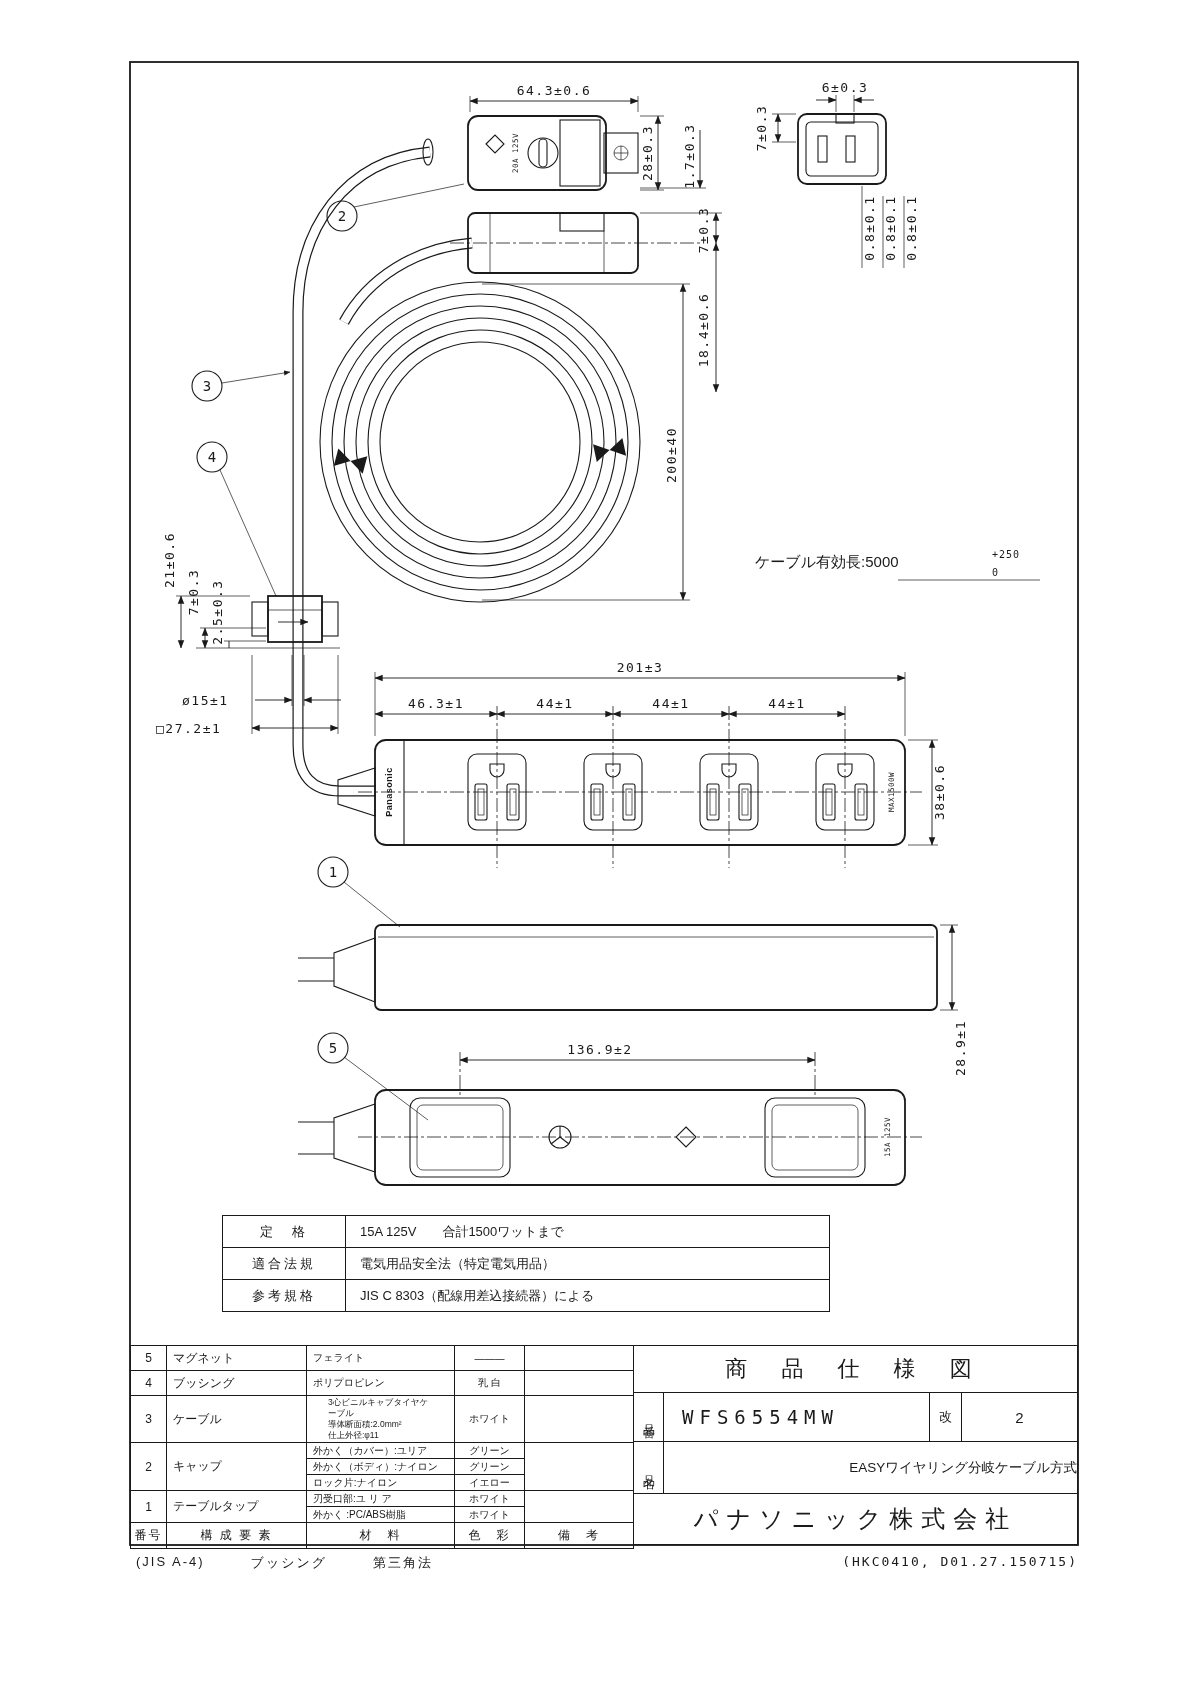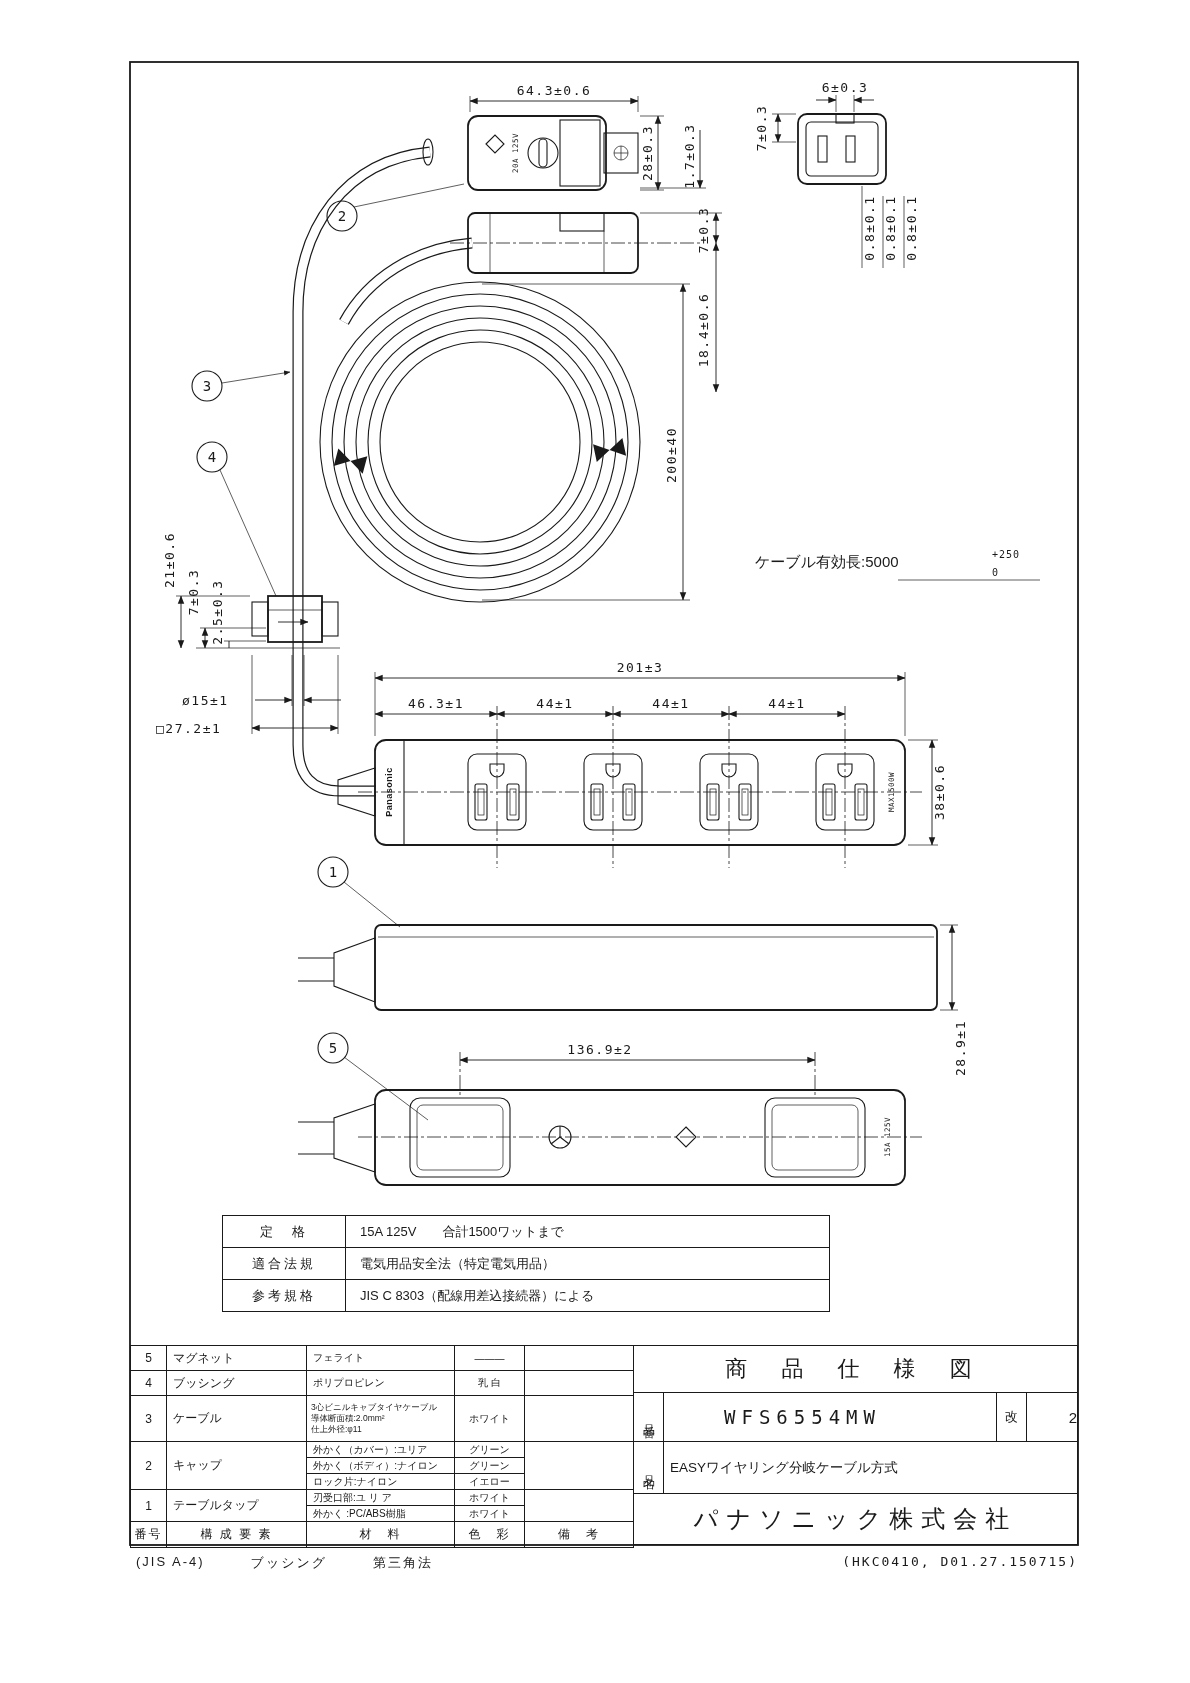--- a/index.html
+++ b/index.html
@@ -31,32 +31,32 @@
   .spec td.lbl { width:123px; text-align:center; letter-spacing:3px; padding:0 4px; }
   .spec { border:1.5px solid #1a1a1a; }
 
   .parts { position:absolute; left:130px; top:1345px; width:503px; border:1.5px solid #1a1a1a; }
   .parts td { font-size:12px; text-align:center; padding:0 3px; }
   .parts td.mat { text-align:left; padding:0 6px; }
   .parts tr.r25 td { height:25px; }
   .parts tr.r46 td { height:46px; }
   .parts tr.r16 td { height:16px; font-size:10px; }
   .parts tr.hdr td { height:26px; letter-spacing:2px; }
-  .parts td.tiny { font-size:8.5px; line-height:1.3; white-space:pre-line; text-align:left; padding:1px 4px; }
+  .parts td.tiny { font-size:8.5px; line-height:1.3; white-space:pre-line; text-align:left; padding:1px 21px; }
   .parts td.c10 { font-size:10px; }
 
   .tblock { position:absolute; left:633px; top:1345px; width:445px; height:200px; border:1.5px solid #1a1a1a; background:#fff; }
   .tb-title { height:47px; border-bottom:1px solid #1a1a1a; display:flex; align-items:center; justify-content:center; font-size:22px; letter-spacing:14px; }
-  .tb-row2 { height:49px; border-bottom:1px solid #1a1a1a; display:flex;gap:42px; }
+  .tb-row2 { height:49px; border-bottom:1px solid #1a1a1a; display:flex; }
   .tb-vlabel { width:30px; border-right:1px solid #1a1a1a; display:flex; align-items:center; justify-content:center; font-size:12px; writing-mode:vertical-rl; text-orientation:upright; letter-spacing:3px; }
   .tb-pn { width:265px; display:flex; align-items:center; padding-left:18px; font-size:19px; letter-spacing:6px; font-family:"DejaVu Sans Mono",monospace; }
   .tb-rev-l { width:33px; border-left:1px solid #1a1a1a; border-right:1px solid #1a1a1a; display:flex; align-items:center; justify-content:center; font-size:13px; }
   .tb-rev { flex:1; display:flex; align-items:center; justify-content:center; font-size:15px; }
   .tb-row3 { height:52px; border-bottom:1px solid #1a1a1a; display:flex; }
-  .tb-names { flex:1; display:flex; flex-direction:column; }
+  .tb-names { flex:1; display:flex; flex-direction:column;align-items:flex-end; }
   .tb-n1 { flex:1; display:flex; align-items:center; padding-left:6px; font-size:13.5px; }
   .tb-n2 { flex:1; display:flex; align-items:center; padding-left:6px; font-size:11.5px; border-top:1px solid #1a1a1a; }
   .tb-company { height:49px; display:flex; align-items:center; justify-content:center; font-size:24px; letter-spacing:8px; }
 
   .footer-l { position:absolute; left:136px; top:1554px; display:flex; gap:46px; font-size:13px; letter-spacing:2px; }
   .footer-r { position:absolute; right:112px; top:1554px; font-size:13px; letter-spacing:2px; font-family:"DejaVu Sans Mono",monospace; }
 </style>
 </head>
 <body>
 

